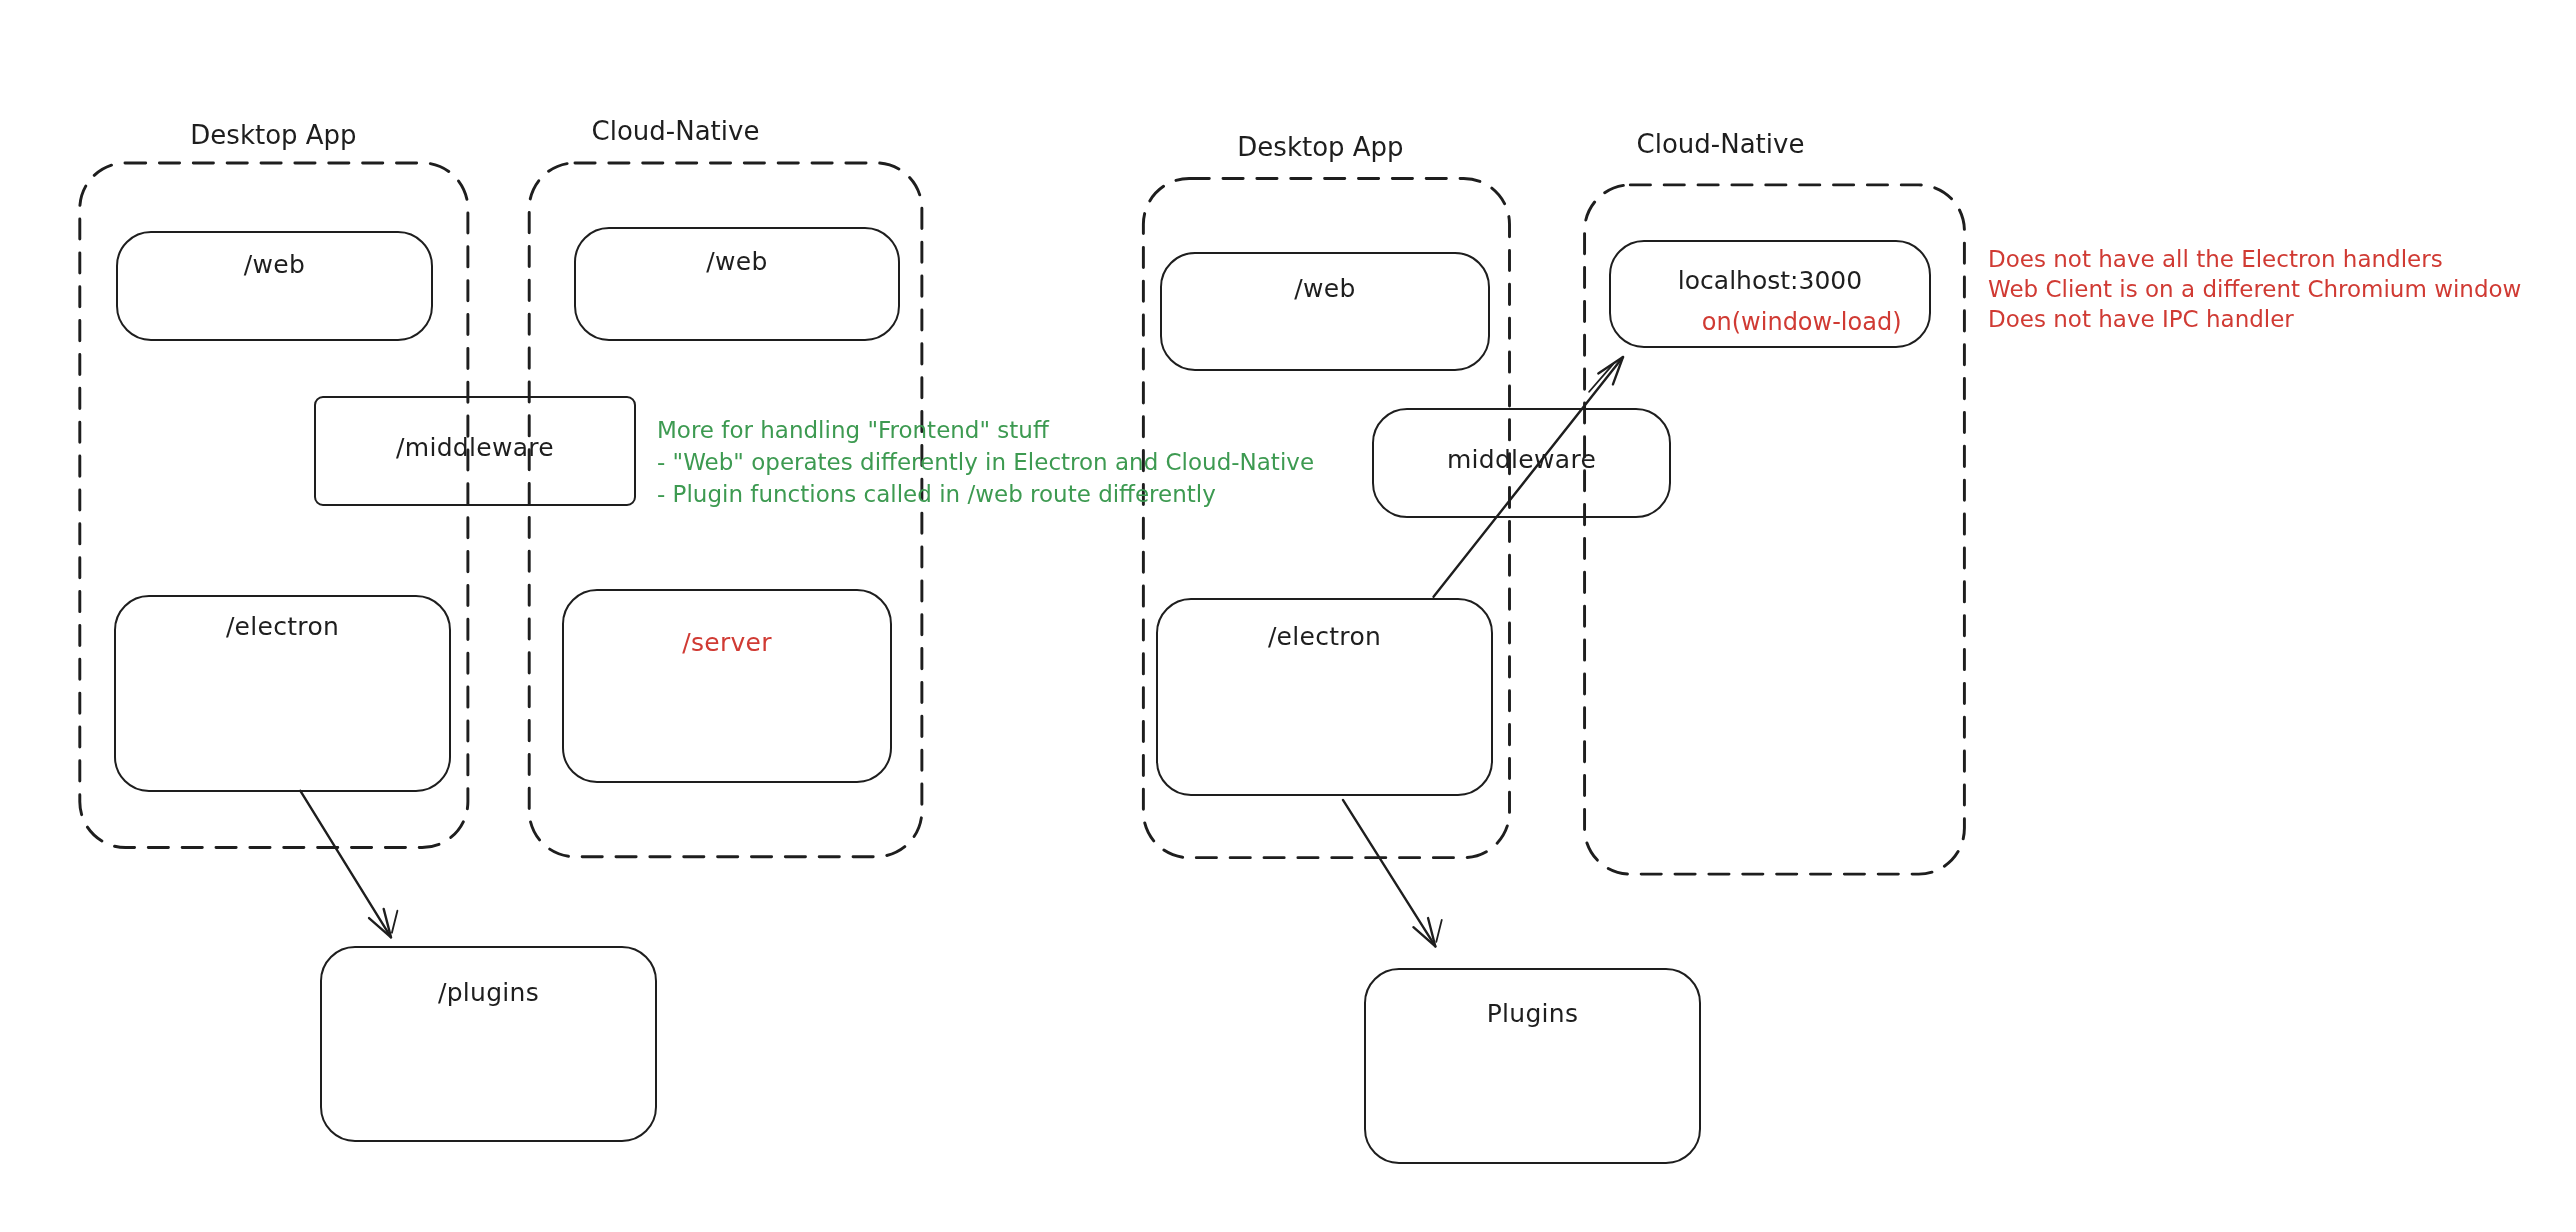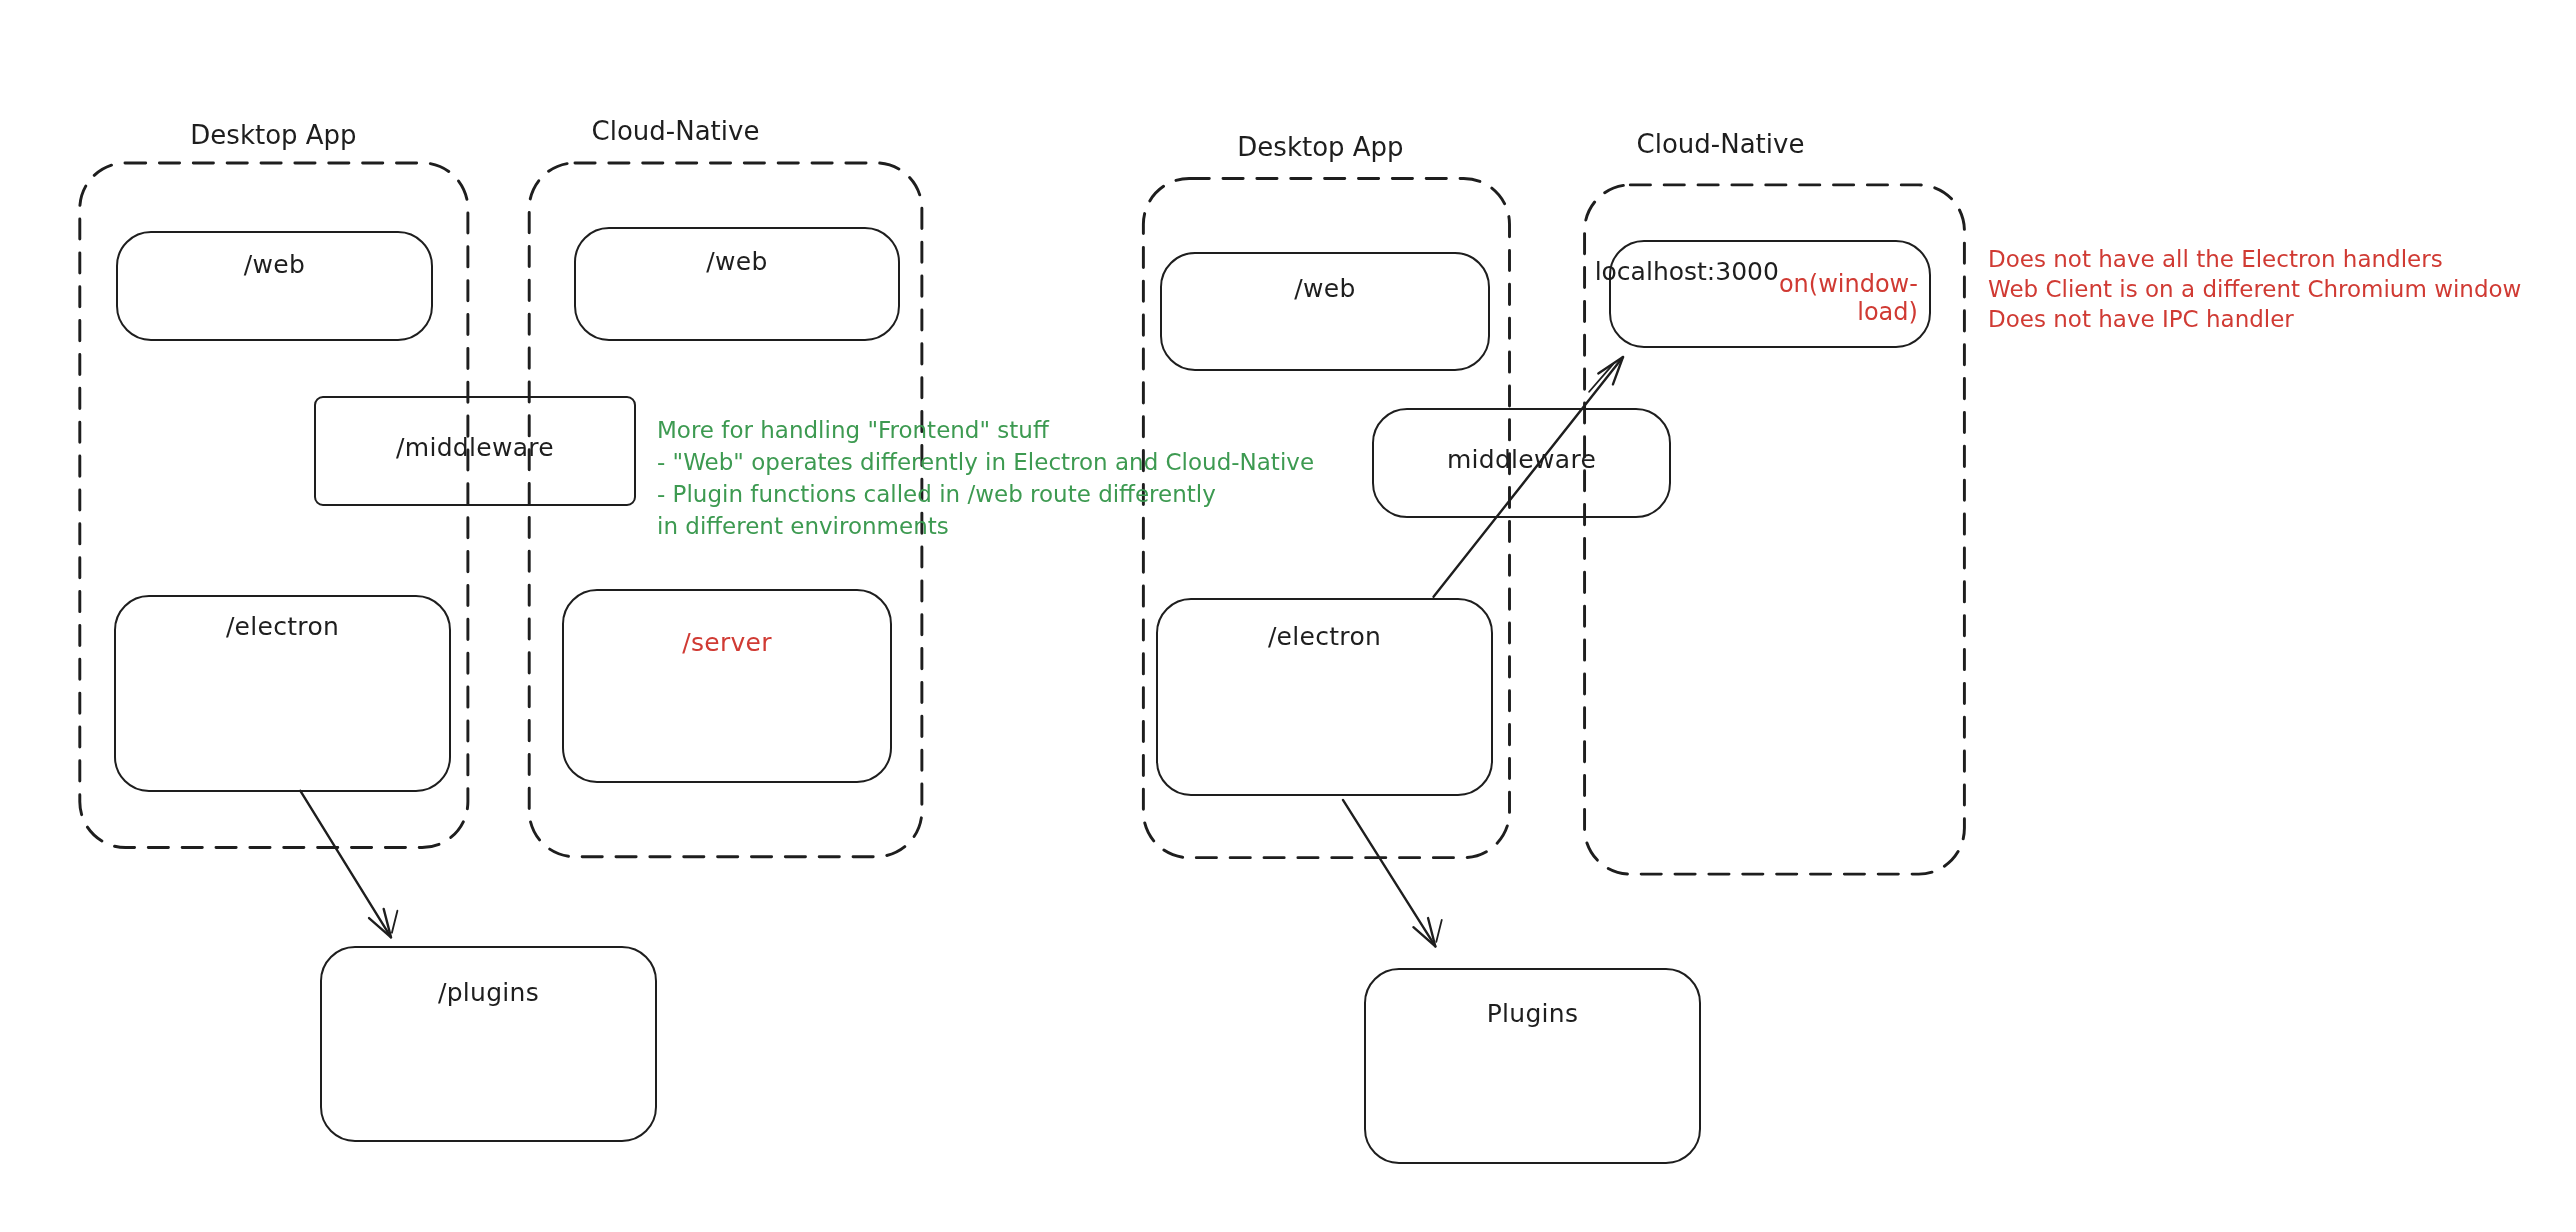--- a/index.html
+++ b/index.html
@@ -20,21 +20,21 @@
   .group-label{
     position:absolute;width:311px;text-align:center;font-size:26px;z-index:6;white-space:nowrap;
   }
   
   .note{position:absolute;z-index:6;font-size:23px;}
   .note .note-line{line-height:32px;white-space:nowrap;}
   .note-red .note-line{line-height:30px;}
   
   svg.overlay{position:absolute;left:0;top:0;z-index:5;pointer-events:none;}
   
-  .box.col{align-items:stretch;}
+  .box.col{flex-direction:column;align-items:stretch;}
   .box.col .line1{text-align:center;font-size:25px;}
   .box.col .line2{text-align:right;padding-right:27.5px;font-size:24px;margin-top:13px;}
 </style>
 </head>
 <body>
 
 <div class="canvas">
 
   <div class="group-label" style="left:118px;top:120px;">Desktop App</div>
   <div class="group-label" style="left:520px;top:116px;">Cloud-Native</div>
@@ -83,21 +83,20 @@
   </div>
 
   <div class="box" style="left:1364px;top:956px;width:337px;height:196px;padding-top:29px;margin-top:12px;">
     <span class="lbl">Plugins</span>
   </div>
 
   <div class="note note-green green-text" style="left:657px;top:414px;">
     <div class="note-line">More for handling "Frontend" stuff</div>
     <div class="note-line">- "Web" operates differently in Electron and Cloud-Native</div>
     <div class="note-line">- Plugin functions called in /web route differently</div>
-    <div class="note-line">in different environments</div>
   </div>
 
   <div class="note note-red red-text" style="left:1988px;top:244px;">
     <div class="note-line">Does not have all the Electron handlers</div>
     <div class="note-line">Web Client is on a different Chromium window</div>
     <div class="note-line">Does not have IPC handler</div>
   </div>
 
   <svg class="overlay" width="2576" height="1232" viewBox="0 0 2814 1346">
     <g fill="none" stroke="#1e1e1e" stroke-width="3.2" stroke-dasharray="22 15" stroke-linecap="round">

